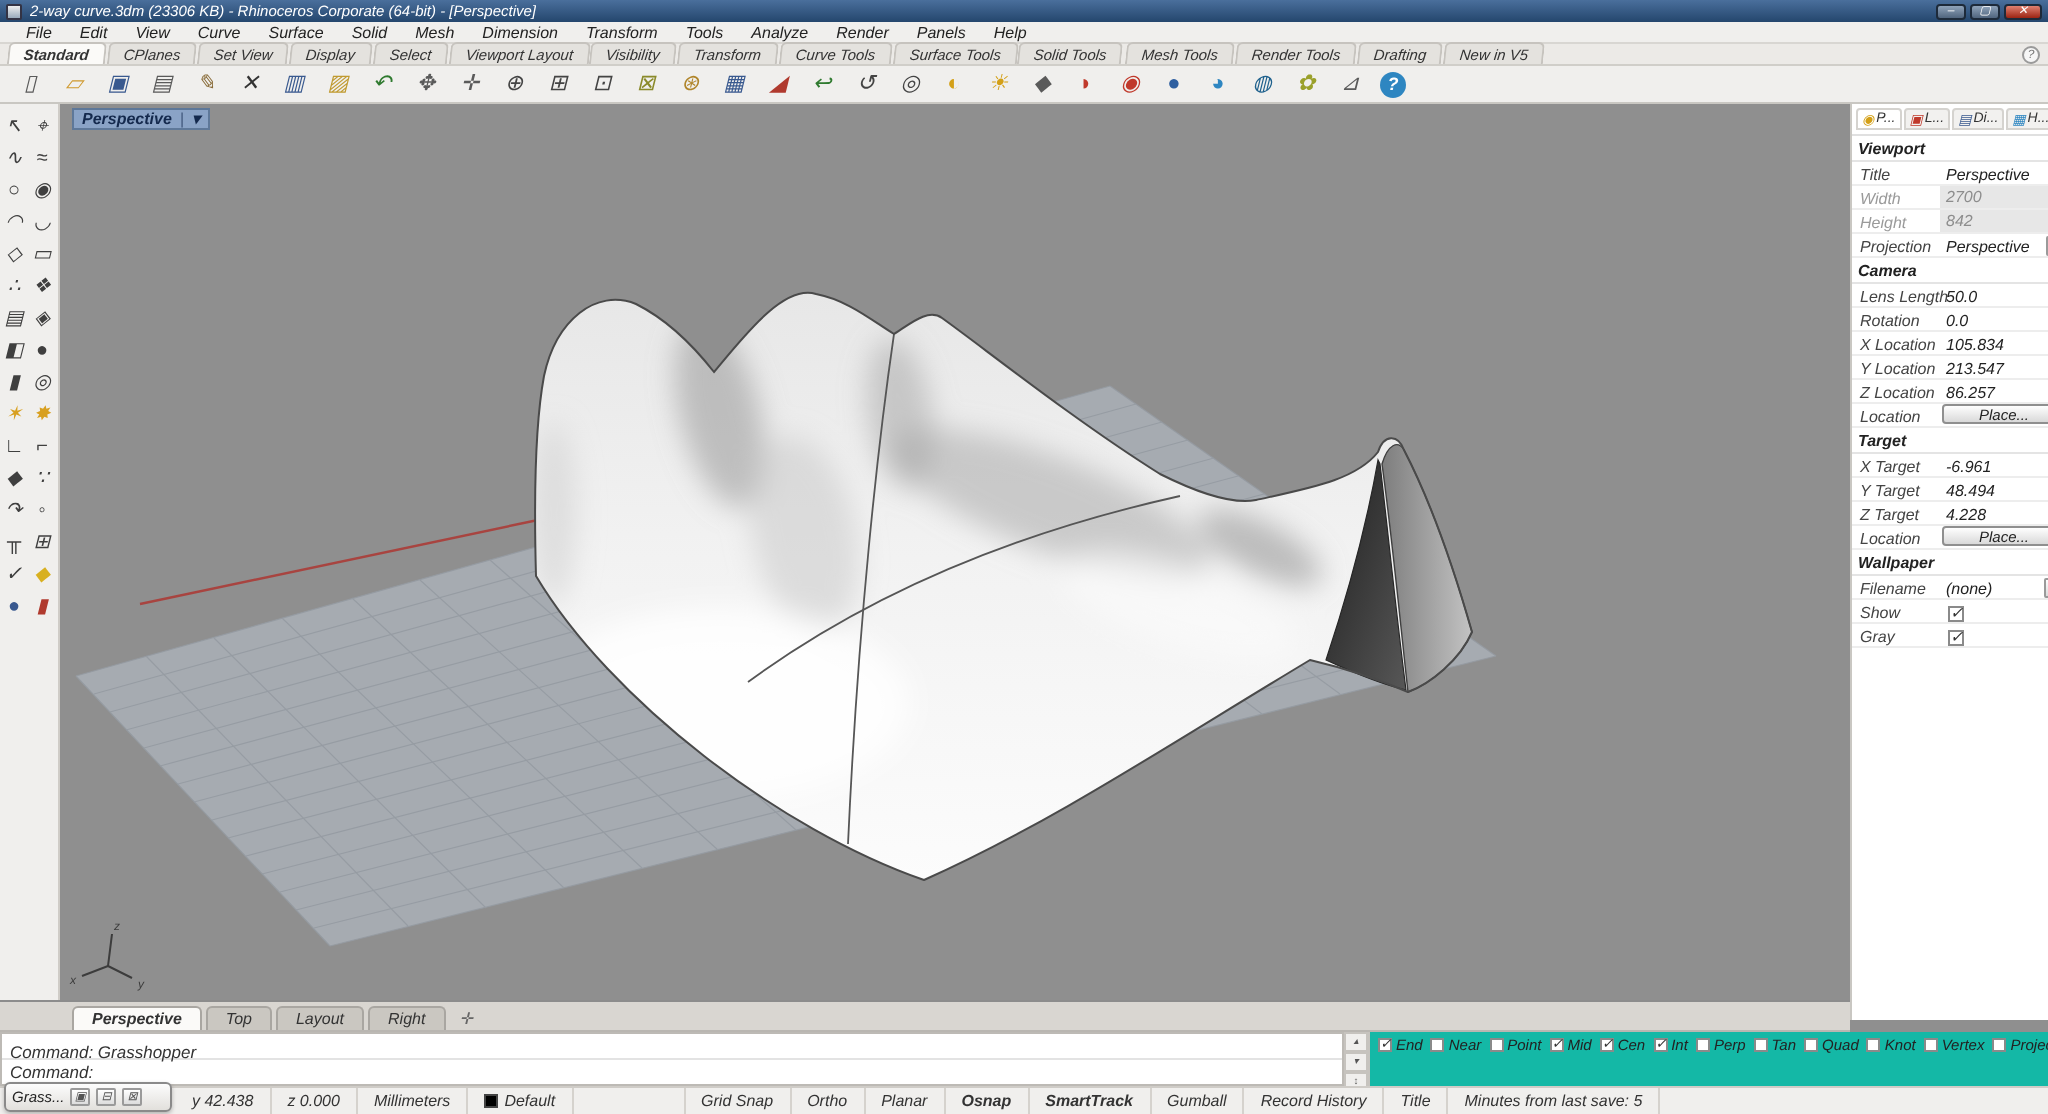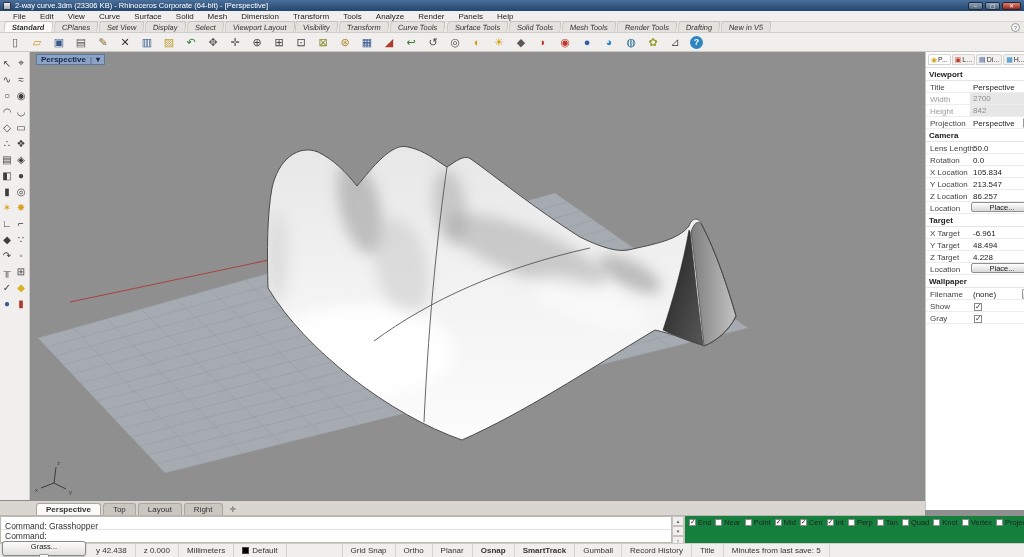--- a/index.html
+++ b/index.html
@@ -1,18 +1,18 @@
 <!DOCTYPE html>
 <html><head>
 <meta charset="utf-8">
 <style>
   * { margin:0; padding:0; box-sizing:border-box; }
   html,body { width:1024px; height:557px; overflow:hidden; background:#8f8f8f;
               font-family:"Liberation Sans", sans-serif; }
-  #app { position:relative; width:1024px; height:557px; background:#8f8f8f; }
+  #app { position:relative; width:1024px; height:557px; background:#8f8f8f;font-style:italic; }
 
   
   .titlebar { position:absolute; left:0; top:0; width:1024px; height:11px;
     background:linear-gradient(#4a6f9c,#24466d); color:#fff; font-size:7.5px;
     display:flex; align-items:center; padding:0 3px; gap:4px; }
   .app-icon { width:8px; height:8px; background:linear-gradient(#eee,#9ab); border:1px solid #334;
     border-radius:1px; flex:0 0 auto; }
   .tb-title { white-space:nowrap; overflow:hidden; }
   .win-btns { margin-left:auto; display:flex; gap:2px; }
   .win-btn { width:15px; height:8px; font-size:6px; line-height:7px; text-align:center; color:#fff;
@@ -84,36 +84,36 @@
   .vtab-nav { font-size:8px; color:#666; padding:1px 5px; }
 
   
   .cmdarea { position:absolute; left:0; top:516px; width:1024px; height:27px; background:#f0efed; }
   .cmdbox { position:absolute; left:0; top:0; width:672px; height:27px; background:#fff; border:1px solid #bdbab5; }
   .cmd-history { height:13px; font-size:8.5px; color:#333; padding:4px 4px; border-bottom:1px solid #e3e3e3; }
   .cmd-prompt { height:12px; font-size:8.5px; color:#333; padding:1px 4px; }
   .spinner { position:absolute; left:672px; top:0; width:12px; height:27px; display:flex; flex-direction:column; }
   .spin { flex:1; font-size:5px; color:#555; text-align:center; line-height:8px; background:#f0efed;
     border:1px solid #c6c3be; }
-  .osnapbar { position:absolute; left:684px; top:0; width:340px; height:27px; background:#15803d;
+  .osnapbar { position:absolute; left:684px; top:0; width:340px; height:27px; background:#14b8a6;
     border-left:1px solid #c6c3be; display:flex; align-items:flex-start; padding:2px 2px 0 4px; gap:4px; }
   .oitem { display:flex; align-items:center; gap:2px; font-size:7.5px; color:#222; }
   .ocb { width:7px; height:7px; border:1px solid #8a8a8a; background:#fff; position:relative; }
   .ocb.checked::after { content:"✓"; position:absolute; left:0; top:-2px; font-size:7px; color:#333; }
 
   
   .statusbar { position:absolute; left:0; top:543px; width:1024px; height:14px; background:#f0efed;
     border-top:1px solid #cfccc7; display:flex; align-items:center; font-size:8px; color:#333; }
   .scell { padding:0 8px; border-right:1px solid #d5d2cd; height:14px; display:flex; align-items:center;
     gap:3px; white-space:nowrap; }
   .scell.bold { font-weight:bold; }
   .swatch { width:7px; height:7px; background:#000; border:1px solid #444; }
   .grassbox { position:relative; margin:-4px 2px 0 2px; width:84px; height:15px; border:1px solid #8a8a8a;
     border-radius:3px; background:linear-gradient(#fcfcfc,#e2e0dc); display:flex; align-items:center;
-    padding:0 3px; gap:3px; box-shadow:0 1px 2px rgba(0,0,0,.25);flex-direction:column; }
+    padding:0 3px; gap:3px; box-shadow:0 1px 2px rgba(0,0,0,.25); }
   .grassbox .glabel { font-size:7.5px; color:#222; }
   .gbtn { width:10px; height:9px; border:1px solid #9a9a9a; border-radius:1px; background:linear-gradient(#fff,#ddd);
     font-size:6px; color:#555; text-align:center; line-height:8px; }
   .spacer { width:56px; height:14px; border-right:1px solid #d5d2cd; }
 </style>
 </head>
 <body>
 
 <div id="app">
 

